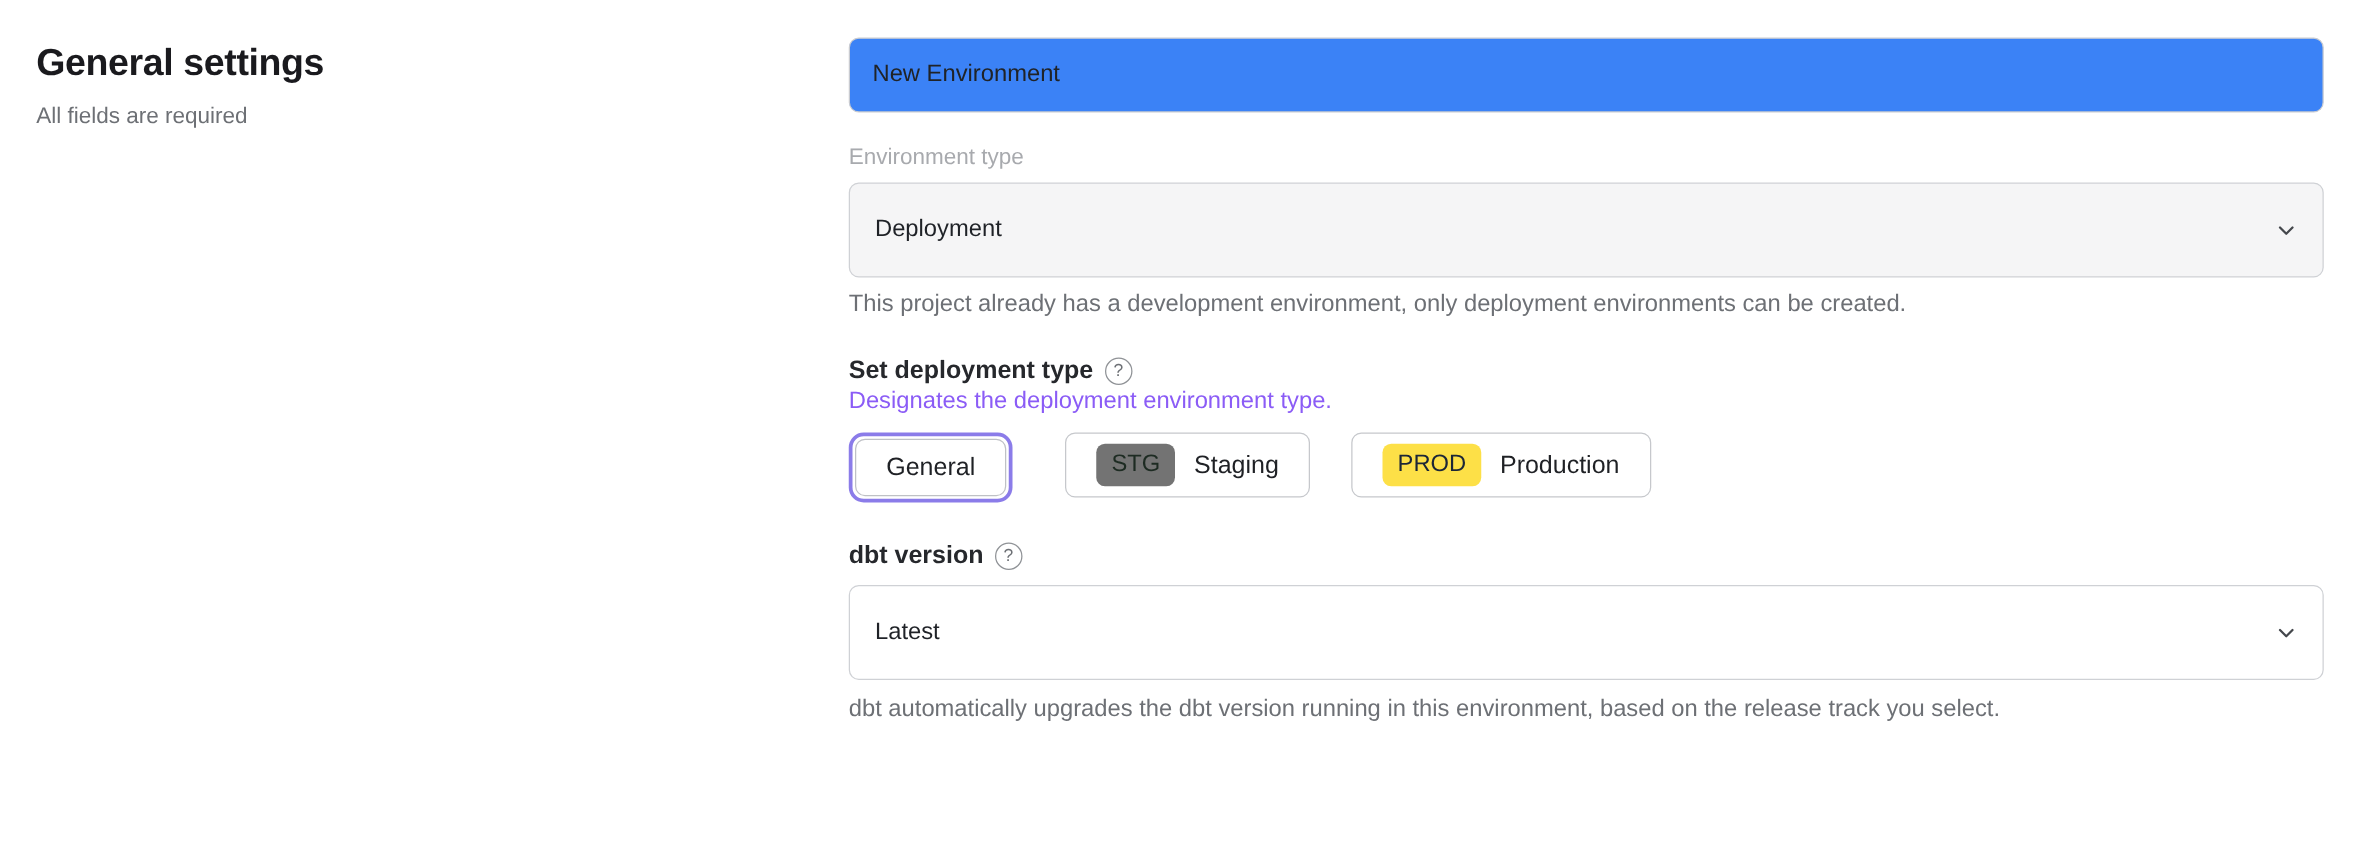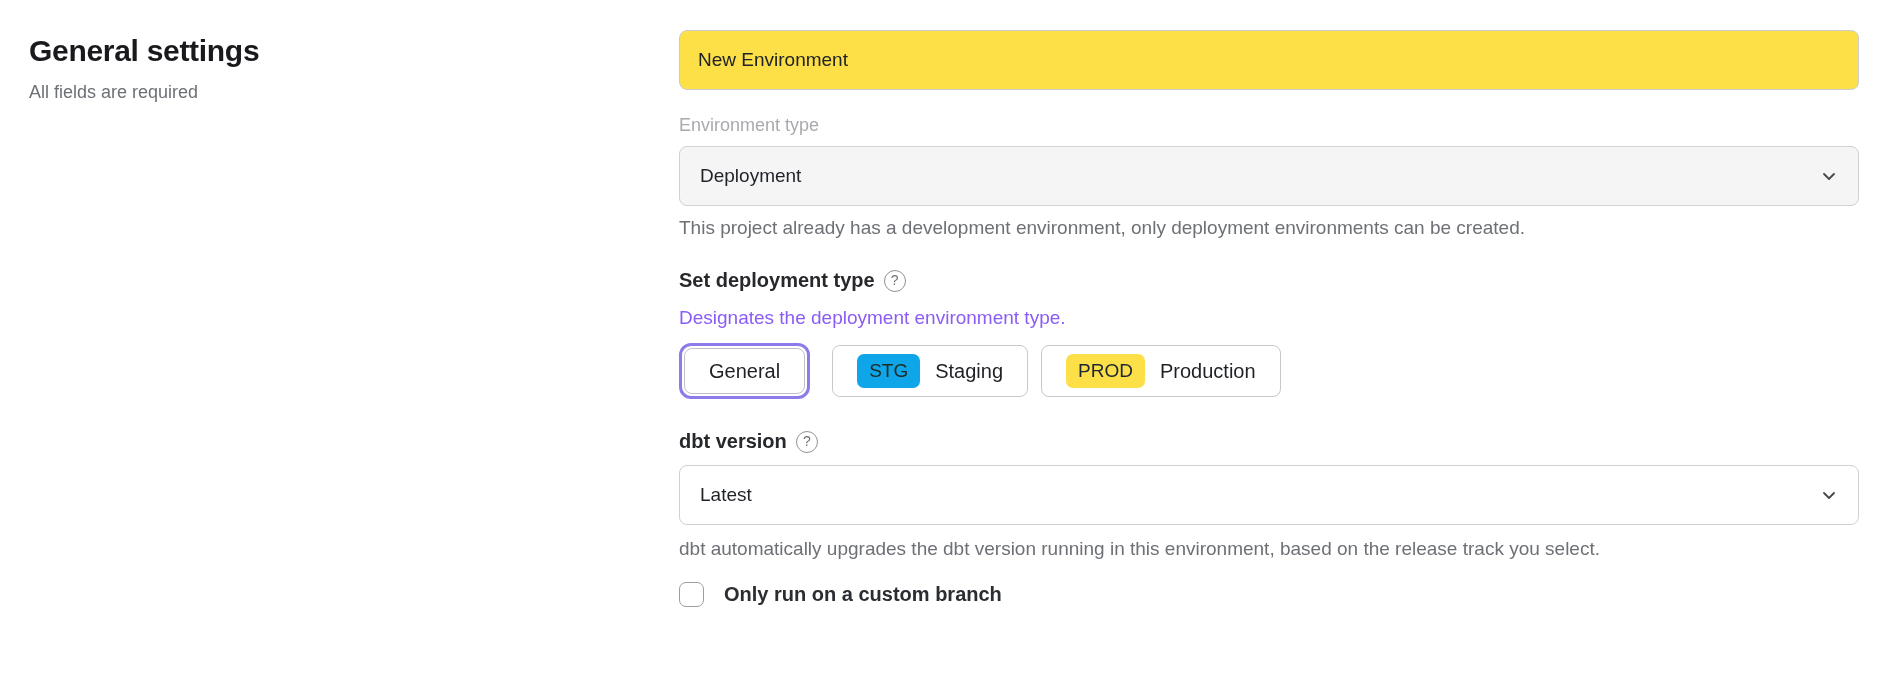--- a/index.html
+++ b/index.html
@@ -27,57 +27,57 @@
   
   .form-col { width: 1180px; flex: 0 0 1180px; padding-top: 2px; }
   .field-label {
     font-size: 18px; color: #33363b; line-height: 22px; margin-bottom: 10px;
     font-weight: 500;
   }
   .field-label.disabled { color: #a8aaae; }
   .text-input {
     width: 100%; height: 60px;
     border: 1px solid #c9cbd0; border-radius: 8px;
-    background: #fde047;
+    background: #3b82f6;
     font-family: inherit; font-size: 19px; color: #202327;
     padding: 0 18px;
     outline: none;
     margin-bottom: 24px;
     display: block;
   }
   .select-box {
-    width: 100%; height: 60px;
+    width: 100%; height: 76px;
     border: 1px solid #cfd1d5; border-radius: 8px;
     display: flex; align-items: center; justify-content: space-between;
     padding: 0 20px;
     font-size: 19px; color: #1f2227;
     margin-bottom: 10px;
     background: #ffffff;
     cursor: pointer;
   }
   .select-box.disabled { background: #f5f5f6; cursor: default; }
   .chevron { display: inline-flex; color: #44474c; }
   .helper-text {
     font-size: 19px; color: #6d7075; line-height: 24px; margin-bottom: 28px;
   }
   .section-heading {
     display: flex; align-items: center; gap: 9px;
     font-size: 20px; font-weight: 700; color: #26282c;
-    line-height: 25px; margin-bottom: 13px;
+    line-height: 25px; 
   }
   .help-icon {
     width: 22px; height: 22px; border: 1.5px solid #8f9296; border-radius: 50%;
     display: inline-flex; align-items: center; justify-content: center;
     font-size: 14px; font-weight: 400; color: #6d7075;
     cursor: pointer; flex: 0 0 22px;
   }
   .section-sub {
     font-size: 19px; color: #8b5cf6; line-height: 24px; margin-bottom: 13px;
   }
-  .btn-row { display: flex; align-items: center; margin-bottom: 30px; }
+  .btn-row { display: flex; align-items: flex-start; margin-bottom: 30px; gap: 20px; }
   .type-btn {
     height: 52px;
     background: #ffffff;
     border: 1px solid #c6c8cc; border-radius: 8px;
     display: inline-flex; align-items: center; gap: 15px;
     padding: 0 24px;
     font-family: inherit; font-size: 20px; color: #1f2125;
     cursor: pointer;
   }
   .selected-ring {
@@ -85,21 +85,21 @@
     padding: 2px; background: #ffffff;
     display: inline-flex; margin-right: 9px;
   }
   .selected-ring .type-btn { height: 46px; border-color: #bfc1c6; }
   .type-btn + .type-btn, .selected-ring + .type-btn { margin-left: 13px; }
   .badge {
     display: inline-flex; align-items: center;
     padding: 6px 12px; border-radius: 7px;
     font-size: 19px; color: #1d2b22;
   }
-  .badge-stg  { background: #0ea5e9; }
+  .badge-stg  { background: #737373; }
   .badge-prod { background: #fde047; color: #1c2637; }
   .dbt-heading { margin-bottom: 11px; }
   .select-latest { margin-bottom: 12px; }
   .helper-dbt { margin-bottom: 21px; }
   .checkbox-row { display: flex; align-items: center; gap: 20px; }
   .checkbox {
     width: 25px; height: 25px;
     border: 1.5px solid #9a9da2; border-radius: 7px;
     background: #ffffff; cursor: pointer; flex: 0 0 25px;
   }
@@ -161,19 +161,15 @@
     <div class="select-box select-latest">
       <span>Latest</span>
       <span class="chevron">
         <svg width="18" height="18" viewBox="0 0 18 18" fill="none">
           <path d="M4 7l5 5 5-5" stroke="currentColor" stroke-width="1.8" stroke-linecap="round" stroke-linejoin="round"></path>
         </svg>
       </span>
     </div>
     <div class="helper-text helper-dbt">dbt automatically upgrades the dbt version running in this environment, based on the release track you select.</div>
 
-    <div class="checkbox-row">
-      <span class="checkbox"></span>
-      <span class="checkbox-label">Only run on a custom branch</span>
-    </div>
 
   </div>
 </div>
 
 </body></html>

